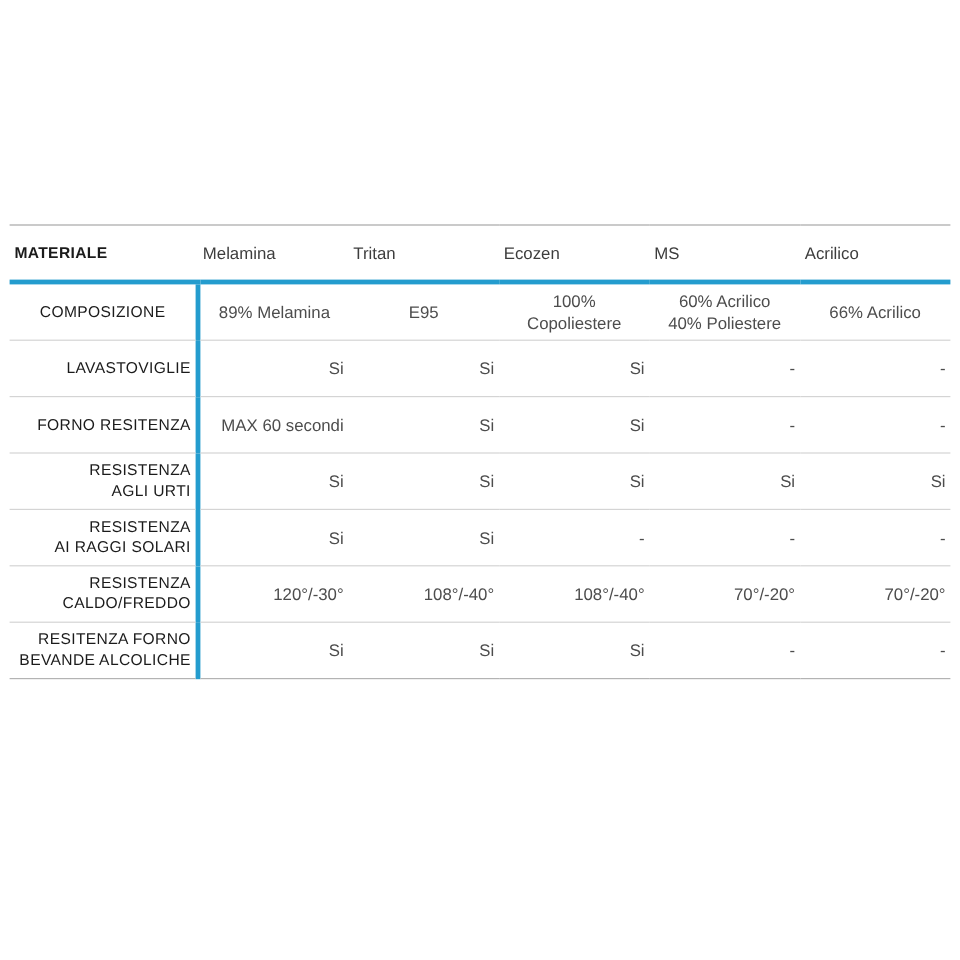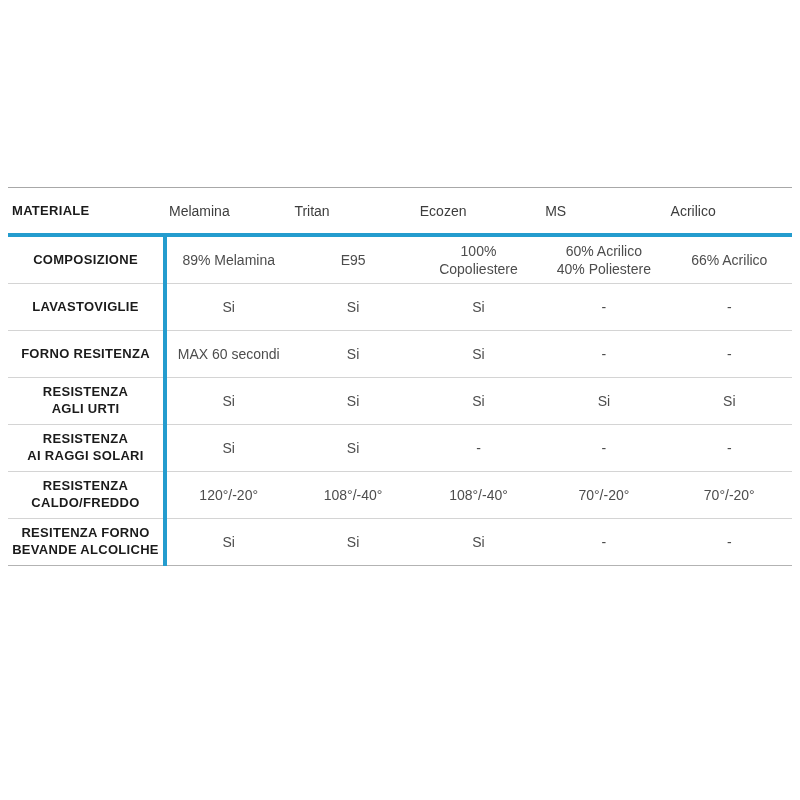--- a/index.html
+++ b/index.html
@@ -55,26 +55,27 @@
     text-align:center;
     vertical-align:middle;
     font-size:14px;
     color:var(--cell-color);
     white-space:pre-line;
     line-height:1.3;
     padding:0 4px;
   }
   tbody tr + tr td{
     border-top:1px solid var(--line-sep);
+    text-align:right;
   }
   tbody tr:last-child td{
     border-bottom:1px solid var(--line-bottom);
   }
   tbody td.row-label{
-    font-weight:bold;
+    font-weight:normal;
     font-size:13px;
     color:var(--label-color);
     letter-spacing:0.3px;
     border-right:4px solid var(--accent);
   }
 </style>
 </head>
 <body>
 
 <div class="page">
@@ -137,21 +138,21 @@
 AI RAGGI SOLARI</td>
           <td>Si</td>
           <td>Si</td>
           <td>-</td>
           <td>-</td>
           <td>-</td>
         </tr>
         <tr>
           <td class="row-label">RESISTENZA
 CALDO/FREDDO</td>
-          <td>120°/-20°</td>
+          <td>120°/-30°</td>
           <td>108°/-40°</td>
           <td>108°/-40°</td>
           <td>70°/-20°</td>
           <td>70°/-20°</td>
         </tr>
         <tr>
           <td class="row-label">RESITENZA FORNO
 BEVANDE ALCOLICHE</td>
           <td>Si</td>
           <td>Si</td>

